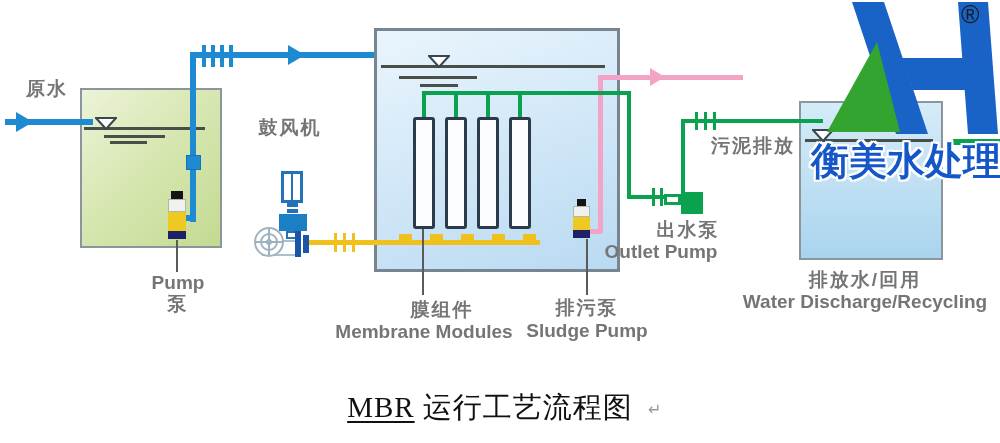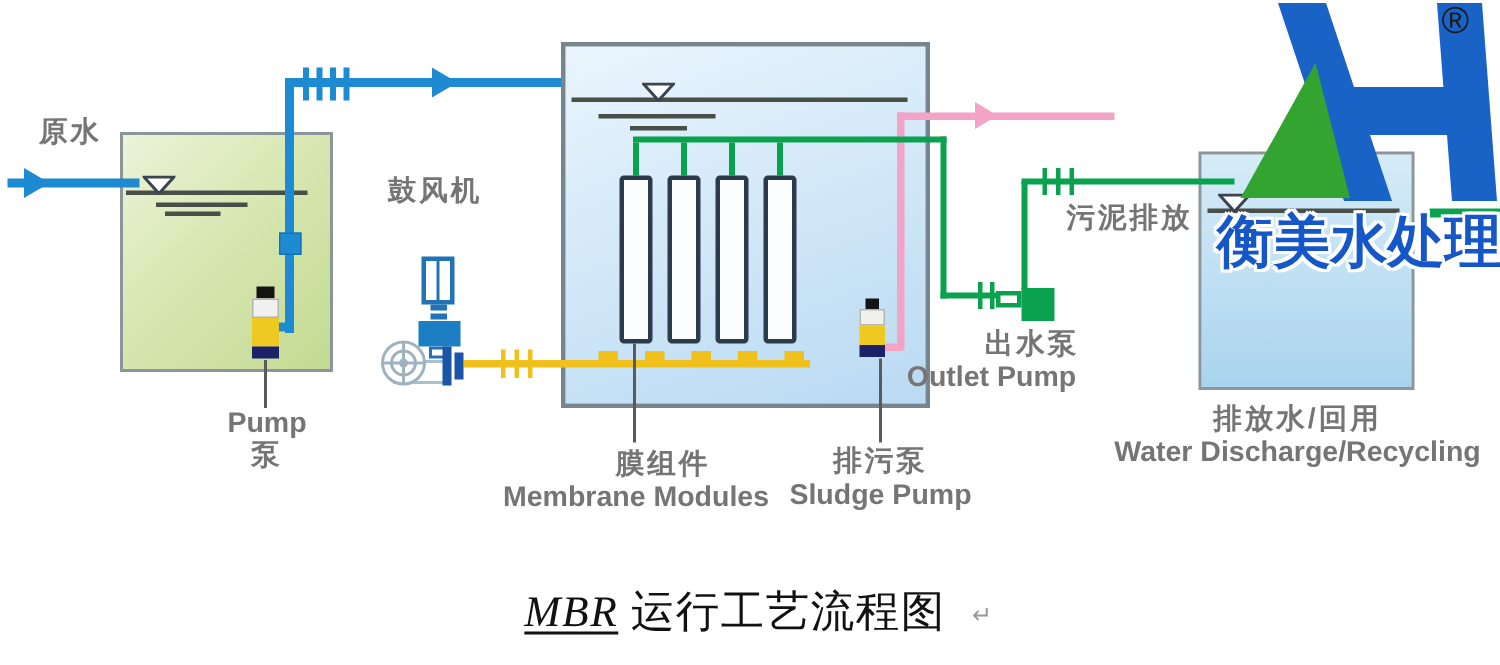--- a/index.html
+++ b/index.html
@@ -44,21 +44,21 @@
   
   #logo-svg{position:absolute;left:822px;top:0px;width:178px;height:140px;}
   #brand-text{position:absolute;left:806px;top:136px;width:200px;text-align:center;
       font-size:38px;font-weight:bold;color:#1557c8;letter-spacing:0px;white-space:nowrap;
       text-shadow:-2px -2px 0 #fff,2px -2px 0 #fff,-2px 2px 0 #fff,2px 2px 0 #fff,
                   0 -2px 0 #fff,0 2px 0 #fff,-2px 0 0 #fff,2px 0 0 #fff;}
   #reg-mark{position:absolute;left:961px;top:0px;font-size:25px;color:#1a1a1a;font-weight:normal;}
   
   #title{position:absolute;left:290px;top:388px;width:400px;text-align:center;color:#111;
          font-family:"Liberation Serif","DejaVu Serif",serif;font-size:29px;letter-spacing:1px;}
-  #title .mbr{text-decoration:underline;text-underline-offset:4px;font-style:italic;}
+  #title .mbr{text-decoration:underline;text-underline-offset:4px;}
   #return-mark{position:absolute;left:648px;top:400px;color:#999;font-size:16px;
                font-family:"DejaVu Sans",sans-serif;}
 </style>
 </head>
 <body>
 
 <div id="canvas">
 
   <div id="raw-tank" class="tank">
     <div class="wline" style="left:2px;top:37px;width:121px;"></div>

